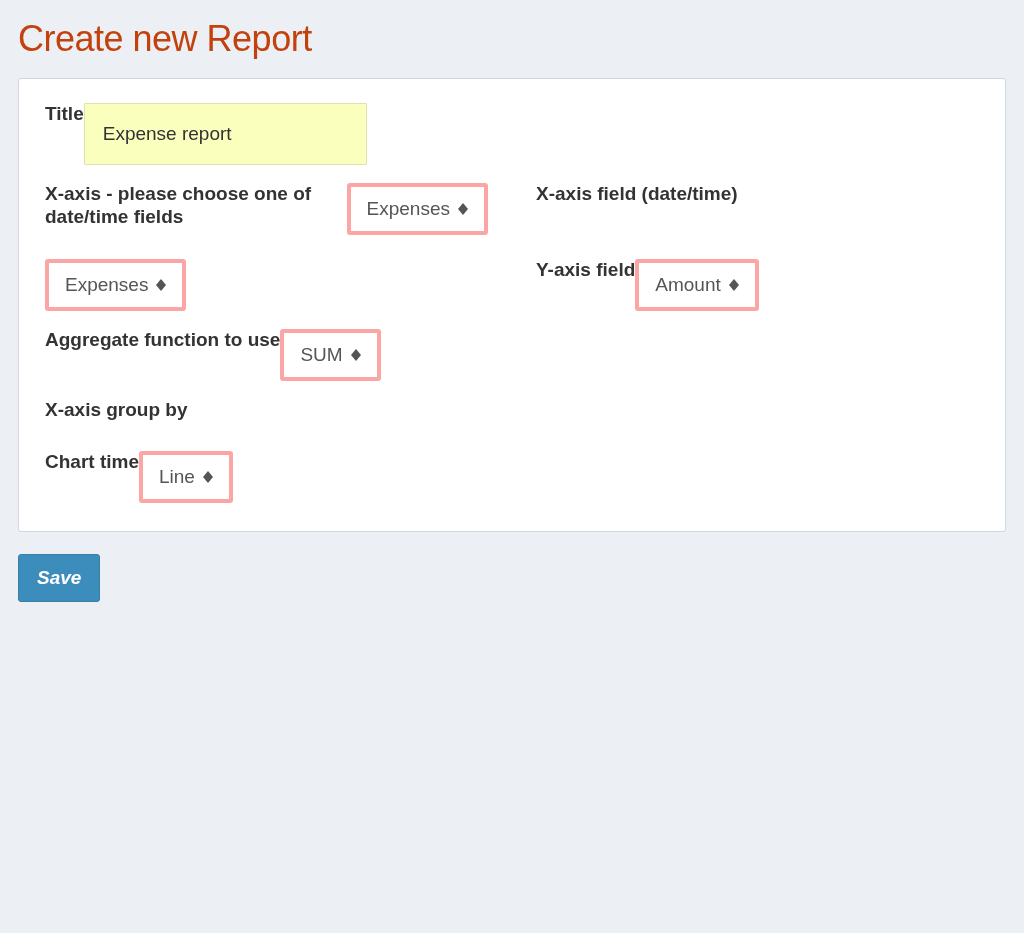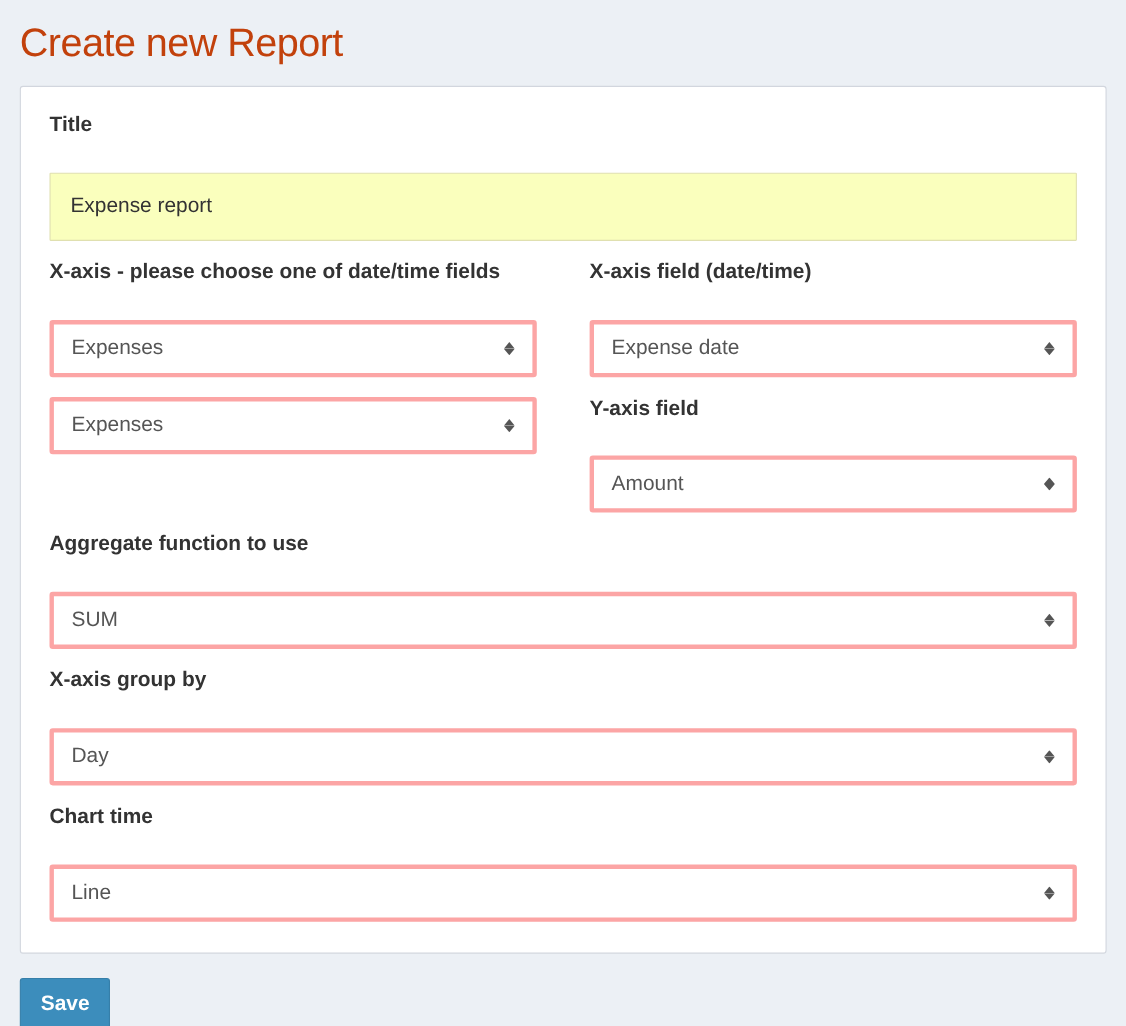--- a/index.html
+++ b/index.html
@@ -24,21 +24,21 @@
       padding: 24px 26px 28px 26px;
       margin-bottom: 22px;
     }
     .form-row {
       display: flex;
       flex-wrap: wrap;
       gap: 0 48px;
       margin-bottom: 18px;
     }
     .form-row:last-child { margin-bottom: 0; }
-    .form-group { display: flex; flex-direction: column; gap: 19px; }
+    .form-group { display: flex; flex-direction: row; }
     .form-group.full { flex: 1 1 100%; }
     .form-group.half { flex: 1 1 calc(50% - 24px); min-width: 300px; }
     label.field-label {
       font-weight: 700;
       font-size: 19px;
       color: #333;
       margin-bottom: 12px;
       line-height: 1.2;
     }
     input.text-input {
@@ -79,20 +79,21 @@
     .btn-save {
       background: #3c8dbc;
       color: #fff;
       border: 1px solid #367fa9;
       border-radius: 3px;
       padding: 0 18px;
       height: 48px;
       font-size: 19px;
       font-weight: 600;
       cursor: pointer;
+      font-style: italic;
     }
   </style>
 </head>
 <body>
 
 
 
 <h1 class="page-title">Create new Report</h1>
 
 <div class="panel">
@@ -116,33 +117,20 @@
               </svg>
             <svg width="10" height="6" viewBox="0 0 10 6">
                 <polygon points="0,0 10,0 5,6" fill="#555"></polygon>
               </svg>
           </span>
         </div>
       </div>
     </div>
     <div class="form-group half">
       <label class="field-label">X-axis field (date/time)</label>
-      <div class="select-wrapper">
-        <div class="select-control">
-          <span class="select-value">Expense date</span>
-          <span class="updown-icon">
-            <svg width="10" height="6" viewBox="0 0 10 6">
-                <polygon points="5,0 10,6 0,6" fill="#555"></polygon>
-              </svg>
-            <svg width="10" height="6" viewBox="0 0 10 6">
-                <polygon points="0,0 10,0 5,6" fill="#555"></polygon>
-              </svg>
-          </span>
-        </div>
-      </div>
     </div>
   </div>
 
   <div class="form-row">
     <div class="form-group half">
       <div class="select-wrapper">
         <div class="select-control">
           <span class="select-value">Expenses</span>
           <span class="updown-icon">
             <svg width="10" height="6" viewBox="0 0 10 6">
@@ -188,33 +176,20 @@
               </svg>
           </span>
         </div>
       </div>
     </div>
   </div>
 
   <div class="form-row">
     <div class="form-group full">
       <label class="field-label">X-axis group by</label>
-      <div class="select-wrapper">
-        <div class="select-control">
-          <span class="select-value">Day</span>
-          <span class="updown-icon">
-            <svg width="10" height="6" viewBox="0 0 10 6">
-                <polygon points="5,0 10,6 0,6" fill="#555"></polygon>
-              </svg>
-            <svg width="10" height="6" viewBox="0 0 10 6">
-                <polygon points="0,0 10,0 5,6" fill="#555"></polygon>
-              </svg>
-          </span>
-        </div>
-      </div>
     </div>
   </div>
 
   <div class="form-row">
     <div class="form-group full">
       <label class="field-label">Chart time</label>
       <div class="select-wrapper">
         <div class="select-control">
           <span class="select-value">Line</span>
           <span class="updown-icon">

